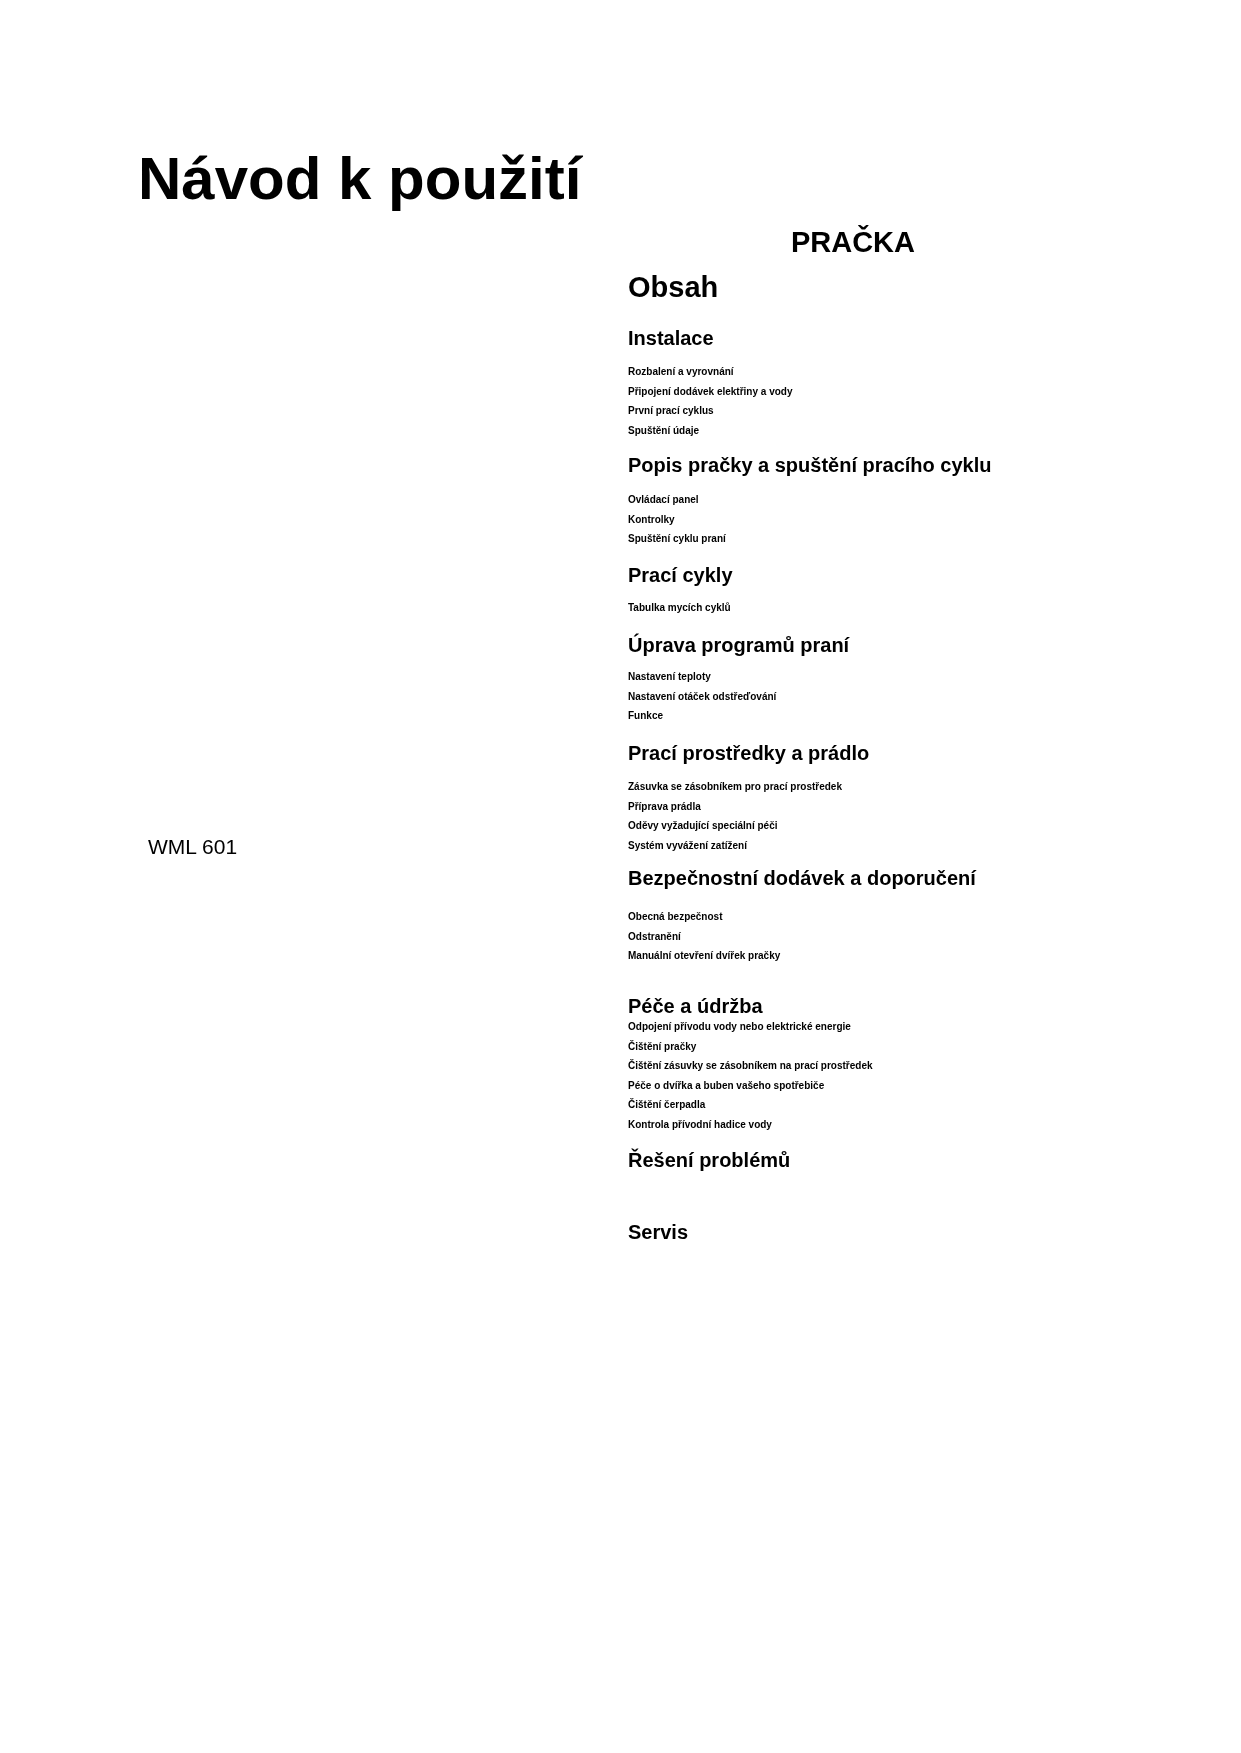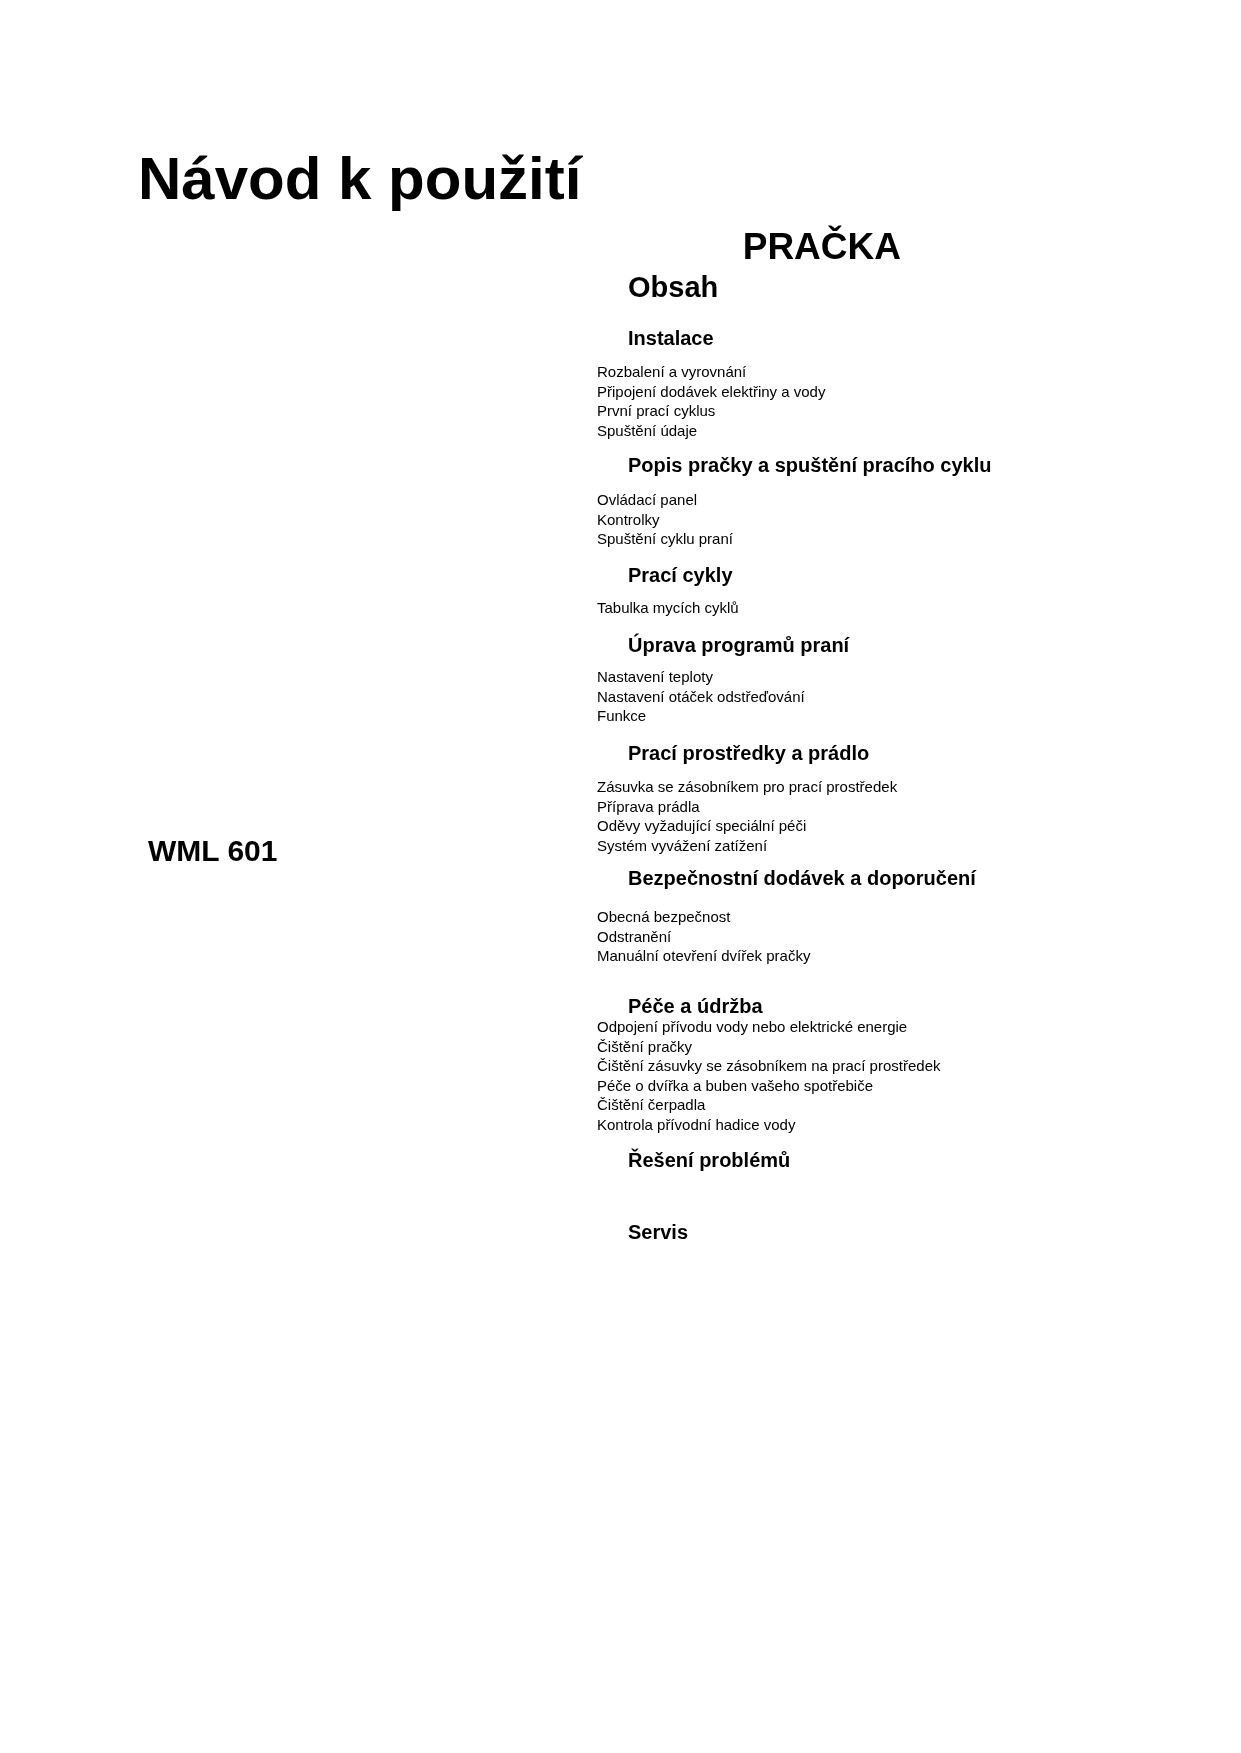--- a/index.html
+++ b/index.html
@@ -21,33 +21,33 @@
     left: 138px;
     top: 149px;
     margin: 0;
     font-size: 60px;
     font-weight: bold;
     line-height: 1;
     white-space: nowrap;
   }
   .appliance {
     position: absolute;
-    right: 168px;
+    right: 154px;
     top: 228px;
-    font-size: 37px;
+    font-size: 29px;
     font-weight: bold;
     line-height: 1;
     white-space: nowrap;
   }
   .model {
     position: absolute;
     left: 148px;
     top: 836px;
-    font-size: 30px;
-    font-weight: bold;
+    font-size: 21px;
+    font-weight: normal;
     line-height: 1;
     white-space: nowrap;
   }
   .toc-heading {
     position: absolute;
     left: 628px;
     top: 273px;
     margin: 0;
     font-size: 29px;
     font-weight: bold;
@@ -58,23 +58,23 @@
     position: absolute;
     left: 628px;
     margin: 0;
     font-size: 20px;
     font-weight: bold;
     line-height: 1;
     white-space: nowrap;
   }
   .sec-i {
     position: absolute;
-    left: 597px;
-    font-size: 15px;
-    font-weight: normal;
+    left: 628px;
+    font-size: 10px;
+    font-weight: bold;
     line-height: 19.5px;
     white-space: nowrap;
   }
   .s0 { top: 328px; }  .si0 { top: 362px; }
   .s1 { top: 455px; }  .si1 { top: 490px; }
   .s2 { top: 565px; }  .si2 { top: 598px; }
   .s3 { top: 635px; }  .si3 { top: 667px; }
   .s4 { top: 743px; }  .si4 { top: 777px; }
   .s5 { top: 868px; }  .si5 { top: 907px; }
   .s6 { top: 980px; margin-top: 16px; }  .si6 { top: 1017px; }

